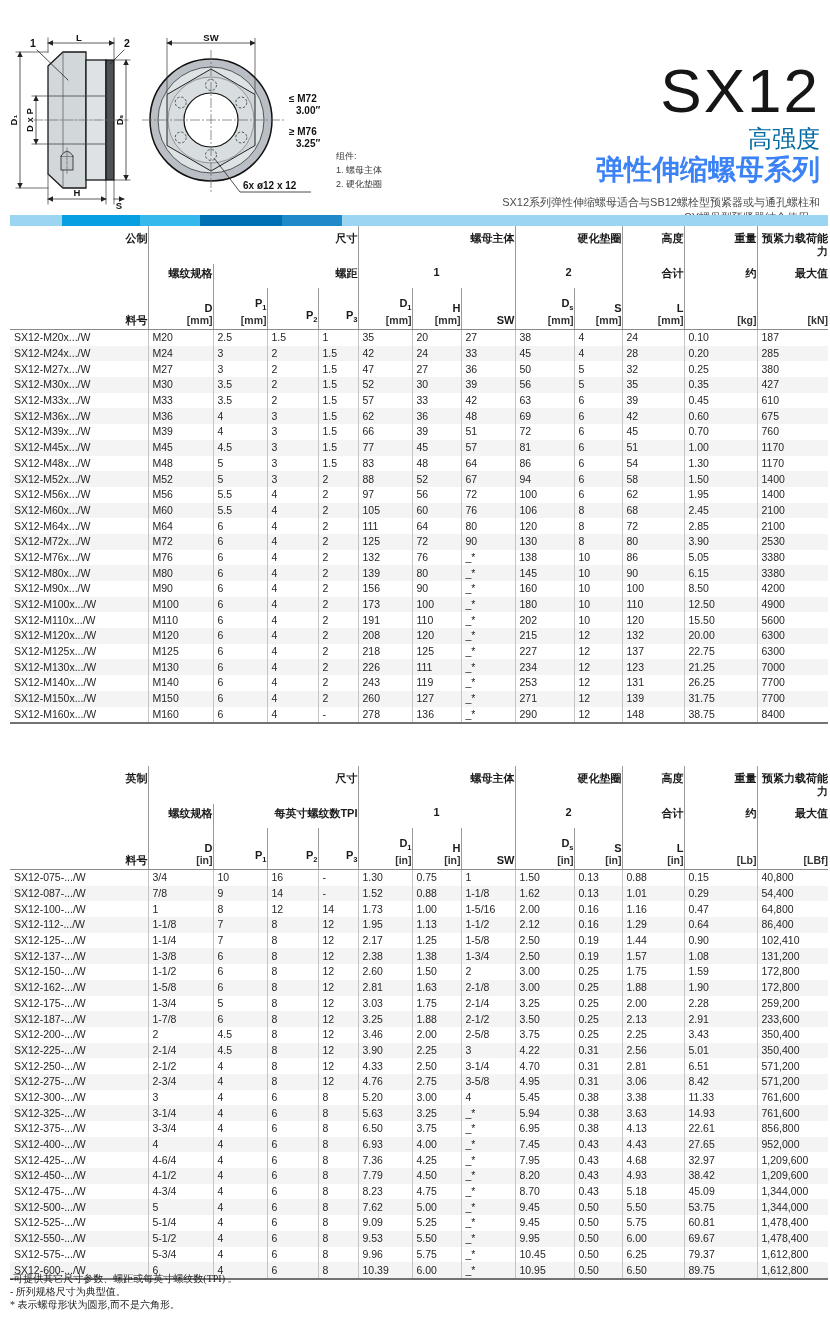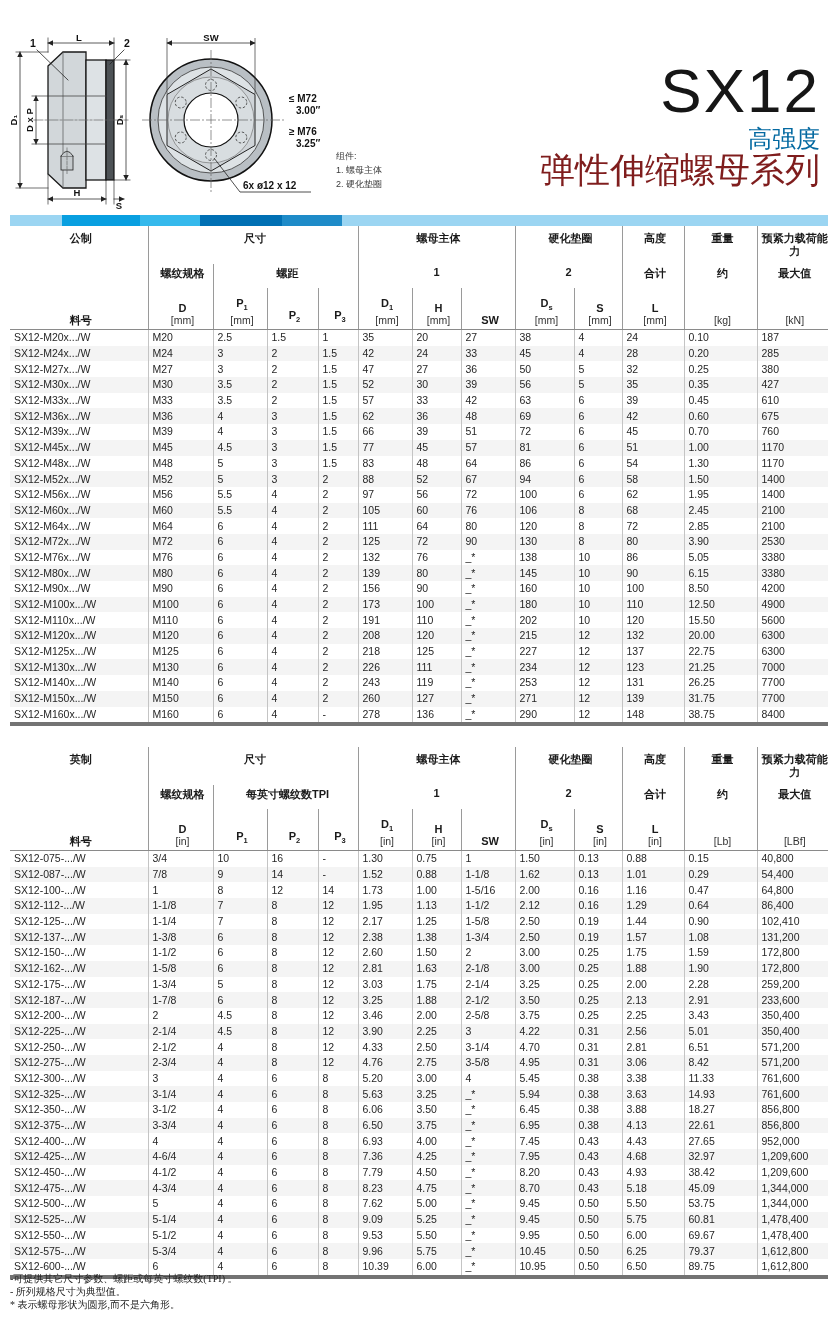--- a/index.html
+++ b/index.html
@@ -5,43 +5,43 @@
   html,body{margin:0;padding:0;background:#fff;}
   body{width:830px;height:1318px;position:relative;overflow:hidden;
        font-family:"Liberation Sans","DejaVu Sans",sans-serif;color:#1a1a1a;}
   .page{position:absolute;inset:0;}
 
   
   .drawing{position:absolute;left:6px;top:34px;}
   .title-block{position:absolute;right:10px;top:60px;text-align:right;}
   .series{font-size:62px;line-height:62px;font-weight:normal;letter-spacing:2px;color:#161616;}
   .sub1{font-size:24px;line-height:30px;margin-top:2px;color:#0369a1;}
-  .sub2{font-size:35px;line-height:32px;color:#7f1d1d;}
+  .sub2{font-size:28px;line-height:32px;color:#3b82f6;font-weight:bold;}
   .desc{font-size:11px;line-height:15px;margin-top:9px;color:#4a4a4a;}
 
   
   .tbl-wrap{position:absolute;left:10px;width:818px;}
   #metric-wrap{top:215px;}
-  #imperial-wrap{top:747px;}
+  #imperial-wrap{top:766px;}
   .accent-bar{height:11px;width:818px;}
   table{border-collapse:collapse;table-layout:fixed;width:818px;}
   th,td{margin:0;overflow:hidden;white-space:nowrap;}
-  thead th{text-align:center;font-weight:bold;font-size:11px;padding:2px 0 0 4px;vertical-align:top;}
+  thead th{text-align:right;font-weight:bold;font-size:11px;padding:2px 0 0 4px;vertical-align:top;}
   tr.r1 th{height:32px;padding-top:6px;white-space:normal;line-height:13px;}
   tr.r2 th{height:22px;}
   tr.r3 th{height:36px;vertical-align:bottom;padding-bottom:3px;border-bottom:1px solid #8a8a8a;}
-  tr.r3 .cu{font-weight:normal;font-size:10.5px;color:#333;line-height:12px;}
+  tr.r3 .cu{font-weight:bold;font-size:10.5px;color:#333;line-height:12px;}
   tr.r3 .cl{line-height:12px;min-height:12px;}
   tr.r3 sub{font-size:7.5px;}
   thead .bl{border-left:1px solid #9a9a9a;}
   thead .ctr{text-align:center;padding-left:0;}
   tbody td{font-size:10.5px;color:#262626;height:15.7px;padding:0 0 0 4px;line-height:15px;}
   tbody td.bl{border-left:1px solid #c4c4c4;}
   tbody tr:nth-child(even){background:#f4f4f4;}
-  tbody tr:last-child td{border-bottom:4px solid #737373;margin-left:32px;}
+  tbody tr:last-child td{border-bottom:2px solid #737373;margin-left:32px;}
 
   
   .footnotes{position:absolute;left:10px;top:1272px;font-size:10px;line-height:13px;
              color:#222;font-family:"Liberation Serif","DejaVu Serif",serif;}
 
   
   .dimtxt{font-size:9.5px;font-weight:bold;fill:#111;}
   .calltxt{font-size:10.5px;font-weight:bold;fill:#111;}
   .notetxt{font-size:10px;font-weight:bold;fill:#111;}
   .legtxt{font-size:9px;fill:#3a3a3a;}
@@ -147,20 +147,24 @@
       <text class="legtxt" x="330" y="125">组件:</text>
       <text class="legtxt" x="330" y="139">1. 螺母主体</text>
       <text class="legtxt" x="330" y="153">2. 硬化垫圈</text>
     </g>
   </svg>
 
   <div class="title-block">
     <div class="series">SX12</div>
     <div class="sub1">高强度</div>
     <div class="sub2">弹性伸缩螺母系列</div>
+    <div class="desc">
+      <div>SX12系列弹性伸缩螺母适合与SB12螺栓型预紧器或与通孔螺柱和</div>
+      <div>CY螺母型预紧器结合使用。</div>
+    </div>
   </div>
 
   <div class="tbl-wrap" id="metric-wrap">
     <div class="accent-bar" style="background: linear-gradient(90deg, rgb(155, 213, 242) 0px, rgb(155, 213, 242) 52px, rgb(8, 159, 224) 52px, rgb(8, 159, 224) 130px, rgb(53, 185, 236) 130px, rgb(53, 185, 236) 190px, rgb(0, 112, 180) 190px, rgb(0, 112, 180) 272px, rgb(30, 139, 200) 272px, rgb(30, 139, 200) 332px, rgb(155, 213, 242) 332px, rgb(155, 213, 242) 818px);"></div>
     <table id="metric-table">
         <colgroup>
           <col style="width: 138px;">
           <col style="width: 65px;">
           <col style="width: 54px;">
           <col style="width: 51px;">
@@ -956,35 +960,20 @@
             <td class="bl">5.63</td>
             <td class="bl">3.25</td>
             <td class="bl">_*</td>
             <td class="bl">5.94</td>
             <td class="bl">0.38</td>
             <td class="bl">3.63</td>
             <td class="bl">14.93</td>
             <td class="bl">761,600</td>
           </tr>
           <tr>
-            <td>SX12-350-.../W</td>
-            <td class="bl">3-1/2</td>
-            <td class="bl">4</td>
-            <td class="bl">6</td>
-            <td class="bl">8</td>
-            <td class="bl">6.06</td>
-            <td class="bl">3.50</td>
-            <td class="bl">_*</td>
-            <td class="bl">6.45</td>
-            <td class="bl">0.38</td>
-            <td class="bl">3.88</td>
-            <td class="bl">18.27</td>
-            <td class="bl">856,800</td>
-          </tr>
-          <tr>
             <td>SX12-375-.../W</td>
             <td class="bl">3-3/4</td>
             <td class="bl">4</td>
             <td class="bl">6</td>
             <td class="bl">8</td>
             <td class="bl">6.50</td>
             <td class="bl">3.75</td>
             <td class="bl">_*</td>
             <td class="bl">6.95</td>
             <td class="bl">0.38</td>

